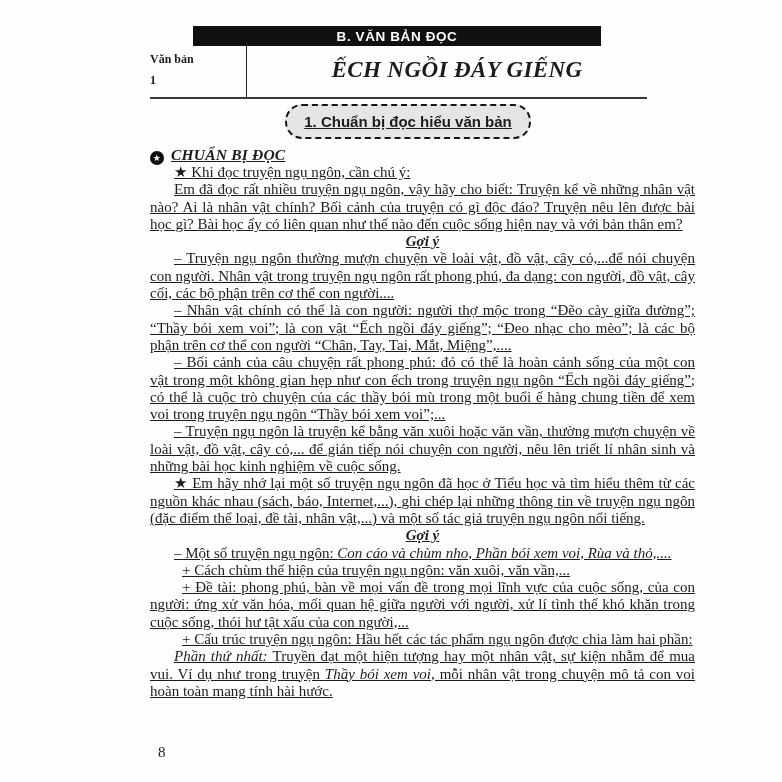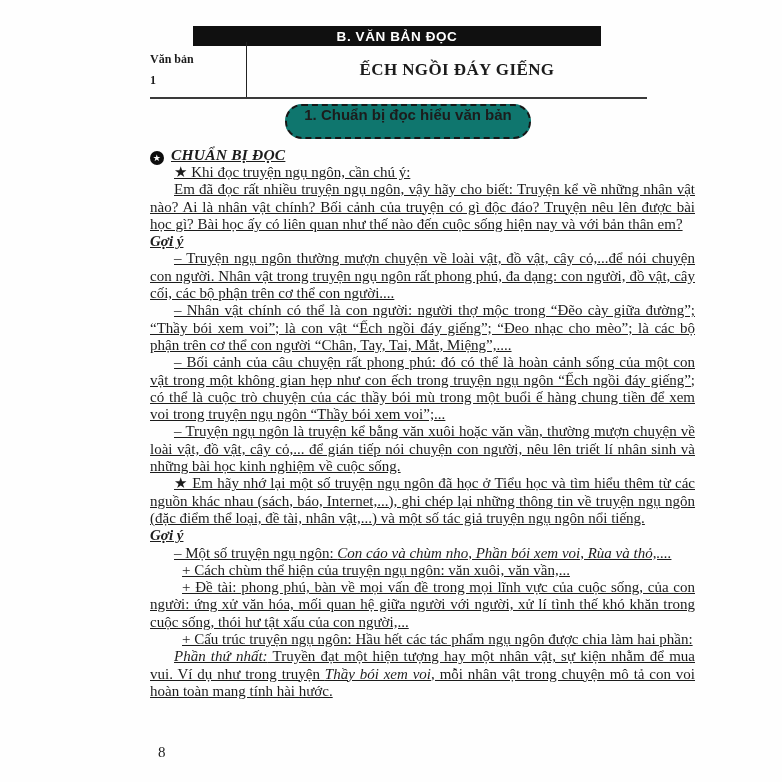--- a/index.html
+++ b/index.html
@@ -21,44 +21,44 @@
   }
 
   
   .lesson-header{position:absolute;left:150px;top:42px;width:543px;height:55px;display:flex;}
   .lesson-box{
     width:96px;border-right:1.5px solid #222;display:flex;flex-direction:column;
     align-items:flex-start;justify-content:center;font-weight:bold;font-size:12px;line-height:21px;
   }
   .lesson-title{
     flex:1;display:flex;align-items:center;justify-content:center;padding-right:26px;
-    font-weight:bold;font-size:17px;letter-spacing:.4px;white-space:nowrap;
+    font-weight:bold;font-style:italic;font-size:23px;letter-spacing:.4px;white-space:nowrap;
   }
   .header-rule{position:absolute;left:150px;top:97px;width:497px;height:2px;background:#3a3a3a;}
 
   
   .badge{
     position:absolute;left:285px;top:104px;width:242px;height:31px;
-    border:2.5px dashed #161616;border-radius:17px;background:#0f766e;
-    display:flex;justify-content:center;
+    border:2.5px dashed #161616;border-radius:17px;background:#e5e5e5;
+    display:flex;align-items:center;justify-content:center;text-decoration:underline;
   }
   .badge span{
     font-family:"Liberation Sans","DejaVu Sans",sans-serif;
     font-weight:bold;font-size:15px;white-space:nowrap;
   }
 
   
   .body{
     position:absolute;left:150px;top:146px;width:545px;
     font-size:15px;line-height:17.3px;text-align:justify;text-decoration:underline;
   }
   .blk{margin:0;padding:0;}
   .para{text-indent:24px;}
   .plus{text-indent:32px;}
-  .center{text-align:left;text-indent:0;font-weight:bold;font-style:italic;}
+  .center{text-align:center;text-indent:0;font-weight:bold;font-style:italic;}
   .heading{font-weight:bold;font-style:italic;text-indent:0;font-size:15.5px;letter-spacing:.2px;}
   .it{font-style:italic;}
   .bd{font-weight:bold;}
 
   .flower-icon{
     display:inline-flex;align-items:center;justify-content:center;
     width:14px;height:14px;border-radius:50%;background:#0d0d0d;color:#fff;
     font-size:9px;line-height:14px;margin-right:7px;font-style:normal;font-weight:normal;
     transform:translateY(1px);
   }

